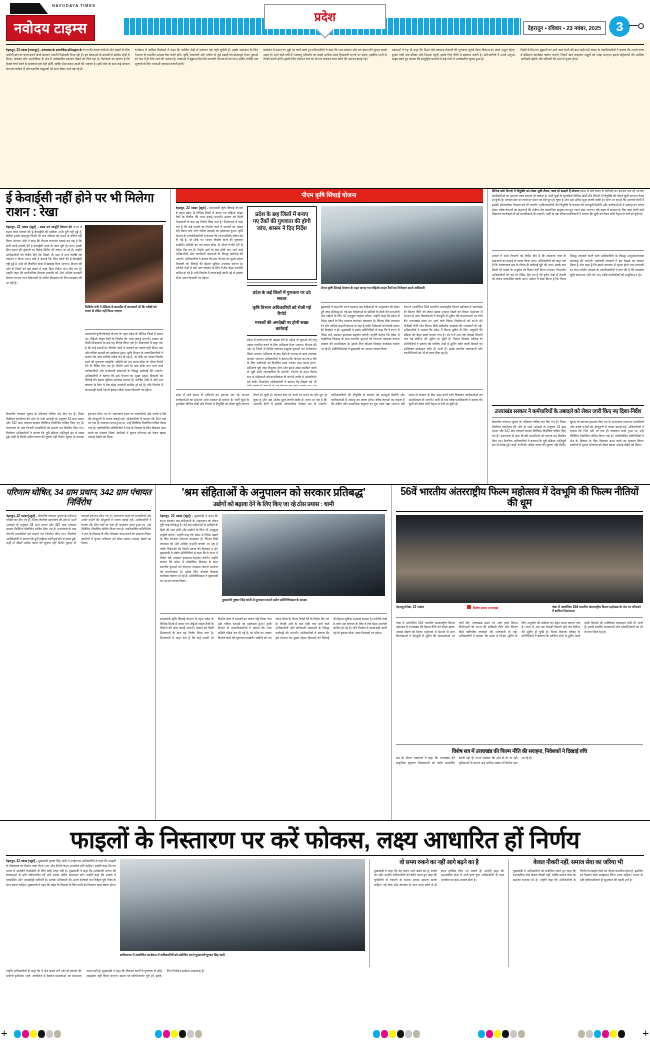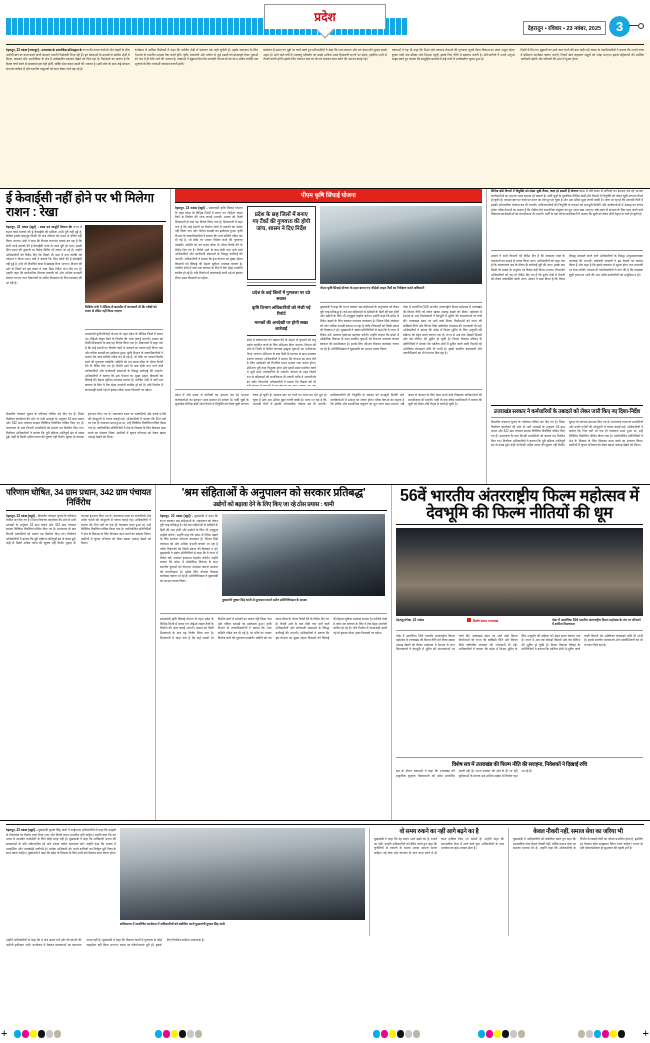--- a/index.html
+++ b/index.html
@@ -81,20 +81,25 @@
   .dots{position:absolute;display:flex;gap:1px;}
   .dots b{display:block;width:7px;height:8px;border-radius:50%;}
   .plus{position:absolute;font-size:11px;color:#111;line-height:8px;font-family:"Liberation Sans",sans-serif;}
 </style>
 </head>
 <body>
 
 <div class="page">
 
   <div class="masthead">
+    <div class="logo-wrap">
+      <div class="logo-corner"></div>
+      <div class="logo-eng">NAVODAYA TIMES</div>
+      <div class="logo-main">नवोदय टाइम्स</div>
+    </div>
     <div class="bars">
       <i></i>
         <i></i>
         <i></i>
         <i></i>
         <i></i>
         <i></i>
         <i></i>
         <i></i>
         <i></i>
@@ -172,21 +177,21 @@
       </div>
       <div class="dummy">कार्यक्रम में शामिल विशेषज्ञों ने कहा कि पर्वतीय क्षेत्रों में पलायन एक बड़ी चुनौती है। इसके समाधान के लिए रोजगार के स्थानीय अवसर पैदा करने होंगे। कृषि, बागवानी और पर्यटन से जुड़े उद्यमों को प्रोत्साहन देकर युवाओं को गांव में ही रोके जाने की जरूरत है। वक्ताओं ने सुझाव दिया कि सरकारी योजनाओं का लाभ अंतिम व्यक्ति तक पहुंचाने के लिए पारदर्शी व्यवस्था बनानी होगी।</div>
       <div class="dummy">सम्मेलन में उठाए गए मुद्दों पर चर्चा करते हुए प्रतिभागियों ने कहा कि जल संरक्षण और वन संपदा की सुरक्षा सबसे अहम है। आने वाले वर्षों में जलवायु परिवर्तन का सबसे अधिक असर हिमालयी राज्यों पर पड़ेगा, इसलिए अभी से तैयारी करनी होगी। इसके लिए पंचायत स्तर पर योजना बनाकर काम करने की जरूरत बताई गई।</div>
       <div class="dummy">वक्ताओं ने यह भी कहा कि शिक्षा और स्वास्थ्य सेवाओं की गुणवत्ता सुधारे बिना विकास का लक्ष्य अधूरा रहेगा। दूरस्थ गांवों तक डॉक्टर और शिक्षक पहुंचें, इसके लिए नीति में बदलाव जरूरी है। प्रतिभागियों ने अपने अनुभव साझा करते हुए बताया कि सामूहिक प्रयासों से कई गांवों में उल्लेखनीय सुधार हुआ है।</div>
       <div class="dummy">रिपोर्ट में दिए गए सुझावों पर आगे काम करने की बात कही गई। संस्था के पदाधिकारियों ने बताया कि अगले चरण में प्रशिक्षण कार्यक्रम चलाए जाएंगे, जिनमें स्वयं सहायता समूहों को जोड़ा जाएगा। इससे महिलाओं की आर्थिक भागीदारी बढ़ेगी और परिवारों की आय में सुधार होगा।</div>
     </div>
   </div>
 
   <div class="rule"></div>
 
-  <div class="row" style="height:295px;">
+  <div class="row" style="height:295px;justify-content:space-between;">
 
     <div style="width:170px;padding:3px 4px 0 6px;box-sizing:border-box;">
       <div class="hl" style="font-size:12.5px;line-height:1.08;text-align:left;">ई केवाईसी नहीं होने पर भी मिलेगा राशन : रेखा</div>
       <div class="rule" style="margin:2px 0 3px 0;"></div>
       <div style="display:flex;gap:3px;">
         <div class="dummy" style="width:76px;">
           <b style="color:#111;">देहरादून, 22 नवंबर (ब्यूरो) - खाद्य एवं आपूर्ति विभाग की</b>
           <span>राज्य में राशन कार्ड धारकों की ई केवाईसी की प्रक्रिया अभी पूरी नहीं हुई है, लेकिन इसके बावजूद किसी भी पात्र परिवार को राशन से वंचित नहीं किया जाएगा। मंत्री ने कहा कि विभाग लगातार प्रयास कर रहा है कि सभी कार्ड धारकों की ई केवाईसी जल्द से जल्द पूरी हो जाए। इसके लिए राशन की दुकानों पर विशेष शिविर भी लगाए जा रहे हैं। उन्होंने अधिकारियों को निर्देश दिए कि किसी भी दशा में पात्र व्यक्ति को परेशान न किया जाए। मंत्री ने बताया कि जिन लोगों की ई केवाईसी नहीं हुई है, उन्हें भी निर्धारित मात्रा में खाद्यान्न दिया जाएगा। विभाग की ओर से जिलों को इस संबंध में स्पष्ट दिशा निर्देश भेज दिए गए हैं। उन्होंने कहा कि सार्वजनिक वितरण प्रणाली को और अधिक पारदर्शी बनाया जाएगा तथा शिकायतों के त्वरित निस्तारण के लिए व्यवस्था की जा रही है।</span>
         </div>
         <div style="width:78px;">
@@ -250,21 +255,21 @@
       <div class="hl" style="font-size:5.6px;text-align:center;line-height:1.25;">उत्तराखंड सरकार ने कर्मचारियों के तबादले को लेकर जारी किए नए दिशा-निर्देश</div>
       <div class="rule-thin" style="margin:2px 0;"></div>
       <div class="dummy" style="height:56px;column-count:2;column-gap:4px;overflow:hidden;">त्रिस्तरीय पंचायत चुनाव के परिणाम घोषित कर दिए गए हैं। जिला निर्वाचन कार्यालय की ओर से जारी आंकड़ों के अनुसार 34 ग्राम प्रधान और 342 ग्राम पंचायत सदस्य निर्विरोध निर्वाचित घोषित किए गए हैं। मतगणना के बाद विजयी प्रत्याशियों को प्रमाण पत्र वितरित किए गए। निर्वाचन अधिकारियों ने बताया कि पूरी प्रक्रिया शांतिपूर्ण ढंग से संपन्न हुई। कहीं से किसी अप्रिय घटना की सूचना नहीं मिली। सुरक्षा के व्यापक इंतजाम किए गए थे। मतगणना स्थल पर प्रत्याशियों और उनके एजेंटों की मौजूदगी में गणना कराई गई। अधिकारियों ने बताया कि जिन पदों पर एक ही नामांकन प्राप्त हुआ था, उन्हें निर्विरोध निर्वाचित घोषित किया गया है। नवनिर्वाचित प्रतिनिधियों ने क्षेत्र के विकास के लिए मिलकर काम करने का संकल्प लिया। ग्रामीणों में चुनाव परिणाम को लेकर खासा उत्साह देखने को मिला।</div>
     </div>
   </div>
 
   <div class="rule"></div>
 
   <div class="row" style="height:335px;">
 
-    <div style="width:155px;padding:3px 4px 0 6px;box-sizing:border-box;">
+    <div style="width:155px;padding:3px 4px 0 6px;box-sizing:border-box;font-style:italic;">
       <div class="hl" style="font-size:8.5px;text-align:center;line-height:1.15;">परिणाम घोषित, 34 ग्राम प्रधान, 342 ग्राम पंचायत निर्विरोध</div>
       <div class="rule" style="margin:2px 0 3px 0;"></div>
       <div class="dummy" style="height:310px;column-count:2;column-gap:5px;overflow:hidden;">
         <b style="color:#111;">देहरादून, 22 नवंबर (ब्यूरो) -</b>
         <span>त्रिस्तरीय पंचायत चुनाव के परिणाम घोषित कर दिए गए हैं। जिला निर्वाचन कार्यालय की ओर से जारी आंकड़ों के अनुसार 34 ग्राम प्रधान और 342 ग्राम पंचायत सदस्य निर्विरोध निर्वाचित घोषित किए गए हैं। मतगणना के बाद विजयी प्रत्याशियों को प्रमाण पत्र वितरित किए गए। निर्वाचन अधिकारियों ने बताया कि पूरी प्रक्रिया शांतिपूर्ण ढंग से संपन्न हुई। कहीं से किसी अप्रिय घटना की सूचना नहीं मिली। सुरक्षा के व्यापक इंतजाम किए गए थे। मतगणना स्थल पर प्रत्याशियों और उनके एजेंटों की मौजूदगी में गणना कराई गई। अधिकारियों ने बताया कि जिन पदों पर एक ही नामांकन प्राप्त हुआ था, उन्हें निर्विरोध निर्वाचित घोषित किया गया है। नवनिर्वाचित प्रतिनिधियों ने क्षेत्र के विकास के लिए मिलकर काम करने का संकल्प लिया। ग्रामीणों में चुनाव परिणाम को लेकर खासा उत्साह देखने को मिला।</span>
       </div>
     </div>
 
     <div class="vline"></div>
 
@@ -282,41 +287,42 @@
           <div class="caption" style="margin-top:2px;height:10px;overflow:hidden;">मुख्यमंत्री पुष्कर सिंह धामी से मुलाकात करते उद्योग प्रतिनिधिमंडल के सदस्य</div>
         </div>
       </div>
       <div class="rule-thin" style="margin:3px 0;"></div>
       <div class="dummy" style="height:205px;column-count:4;column-gap:4px;overflow:hidden;">प्रधानमंत्री कृषि सिंचाई योजना के तहत प्रदेश के विभिन्न जिलों में बनाए गए जीईओ लाइन टैंकों के निर्माण की जांच कराई जाएगी। शासन को मिली शिकायतों के बाद यह निर्णय लिया गया है। शिकायतों में कहा गया है कि कई स्थानों पर निर्माण कार्य में मानकों का पालन नहीं किया गया और घटिया सामग्री का इस्तेमाल हुआ। कृषि विभाग के उच्चाधिकारियों ने बताया कि जांच समिति गठित कर दी गई है, जो मौके पर जाकर निर्माण कार्य की गुणवत्ता परखेगी। समिति को तय समय सीमा के भीतर रिपोर्ट देने के निर्देश दिए गए हैं। रिपोर्ट आने के बाद दोषी पाए जाने वाले अधिकारियों और कार्यदायी संस्थाओं के विरुद्ध कार्रवाई की जाएगी। अधिकारियों ने बताया कि इस योजना का मुख्य उद्देश्य किसानों को सिंचाई की बेहतर सुविधा उपलब्ध कराना है। पर्वतीय क्षेत्रों में वर्षा जल संचयन के लिए ये टैंक बेहद उपयोगी साबित हो रहे हैं। यदि निर्माण में लापरवाही बरती गई तो इसका सीधा असर किसानों पर पड़ेगा।</div>
     </div>
 
     <div class="vline"></div>
 
     <div style="width:257px;padding:2px 6px 0 4px;box-sizing:border-box;">
-      <div class="hl" style="font-size:16px;text-align:center;line-height:1.08;">56वें भारतीय अंतरराष्ट्रीय फिल्म महोत्सव में देवभूमि की फिल्म नीतियों की धूम</div>
+      <div class="hl" style="font-size:10px;text-align:center;line-height:1.08;">56वें भारतीय अंतरराष्ट्रीय फिल्म महोत्सव में देवभूमि की फिल्म नीतियों की धूम</div>
       <div class="rule" style="margin:2px 0 3px 0;"></div>
       <div class="photo ph-stage" style="width:100%;height:88px;"></div>
       <div style="display:flex;gap:5px;margin-top:2px;align-items:flex-start;">
         <div class="caption" style="width:66px;">देहरादून/गोवा, 22 नवंबर</div>
         <div class="caption" style="width:80px;color:#c9121f;">
           <span class="redsq"></span><span>विशेष संवाद उत्तराखंड</span>
         </div>
         <div class="caption" style="flex:1;">गोवा में आयोजित 56वें भारतीय अंतरराष्ट्रीय फिल्म महोत्सव के मंच पर परिचर्चा में शामिल फिल्मकार</div>
       </div>
       <div class="rule-thin" style="margin:3px 0;"></div>
       <div class="dummy" style="height:120px;column-count:4;column-gap:4px;overflow:hidden;">गोवा में आयोजित 56वें भारतीय अंतरराष्ट्रीय फिल्म महोत्सव में उत्तराखंड की फिल्म नीति को लेकर खासा उत्साह देखने को मिला। महोत्सव में देशभर से आए फिल्मकारों ने देवभूमि में शूटिंग की संभावनाओं पर चर्चा की। उत्तराखंड मंडप पर आने वाले फिल्म निर्माताओं को राज्य की सब्सिडी नीति और सिंगल विंडो क्लीयरेंस व्यवस्था की जानकारी दी गई। अधिकारियों ने बताया कि प्रदेश में फिल्म शूटिंग के लिए अनुमति की प्रक्रिया को बेहद सरल बनाया गया है। राज्य में अब तक सैकड़ों फिल्मों और वेब सीरीज की शूटिंग हो चुकी है। फिल्म विकास परिषद के प्रतिनिधियों ने बताया कि पर्वतीय क्षेत्रों में शूटिंग करने वाली फिल्मों को अतिरिक्त प्रोत्साहन राशि दी जाती है। इससे स्थानीय कलाकारों और तकनीशियनों को भी रोजगार मिल रहा है।</div>
       <div class="rule-thin" style="margin:3px 0;"></div>
       <div class="hl" style="font-size:5.4px;text-align:center;line-height:1.25;">विशेष सत्र में उत्तराखंड की फिल्म नीति की सराहना, निवेशकों ने दिखाई रुचि</div>
       <div class="dummy" style="height:76px;margin-top:2px;column-count:4;column-gap:4px;overflow:hidden;">सत्र के दौरान वक्ताओं ने कहा कि उत्तराखंड की प्राकृतिक सुंदरता फिल्मकारों को सदैव आकर्षित करती रही है। राज्य सरकार की ओर से दी जा रही सुविधाओं के कारण अब अधिक संख्या में निर्माता यहां आ रहे हैं।</div>
     </div>
   </div>
 
   <div class="rule"></div>
 
   <div style="padding:3px 6px 0 6px;box-sizing:border-box;">
+    <div class="hl bigbottom-hl">फाइलों के निस्तारण पर करें फोकस, लक्ष्य आधारित हों निर्णय</div>
     <div class="rule"></div>
 
     <div class="row" style="margin-top:3px;height:108px;">
 
       <div style="width:110px;">
         <div class="dummy" style="height:104px;overflow:hidden;">
           <b style="color:#111;">देहरादून, 22 नवंबर (ब्यूरो) -</b>
           <span>मुख्यमंत्री पुष्कर सिंह धामी ने आईएएस अधिकारियों से कहा कि फाइलों के निस्तारण पर विशेष ध्यान दिया जाए और निर्णय लक्ष्य आधारित होने चाहिए। उन्होंने कहा कि नए भारत में उदासीन कार्यशैली के लिए कोई जगह नहीं है। मुख्यमंत्री ने कहा कि अधिकारी जनता की समस्याओं के प्रति संवेदनशील रहें और उनका त्वरित समाधान करें। उन्होंने कहा कि शासन में पारदर्शिता और जवाबदेही सर्वोपरि है। प्रत्येक अधिकारी को अपने दायित्वों का निर्वहन पूरी निष्ठा के साथ करना चाहिए। मुख्यमंत्री ने कहा कि प्रदेश के विकास के लिए सभी को मिलकर काम करना होगा।</span>
         </div>
       </div>

